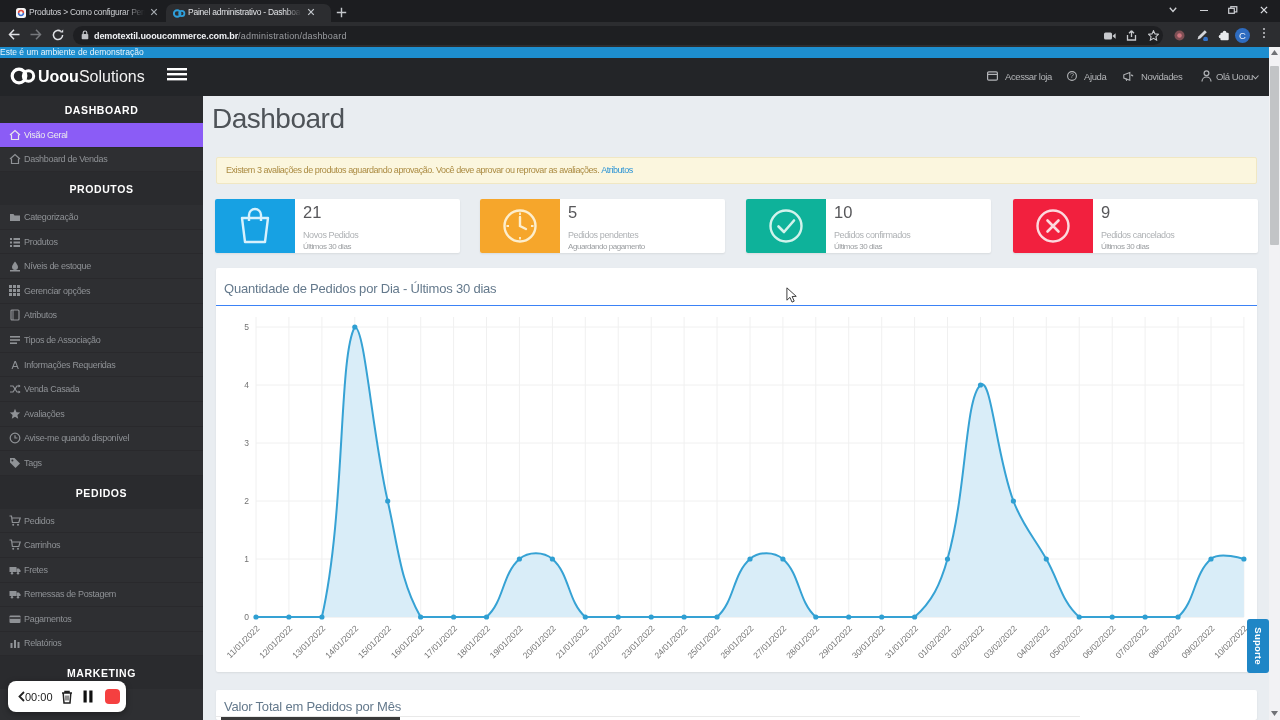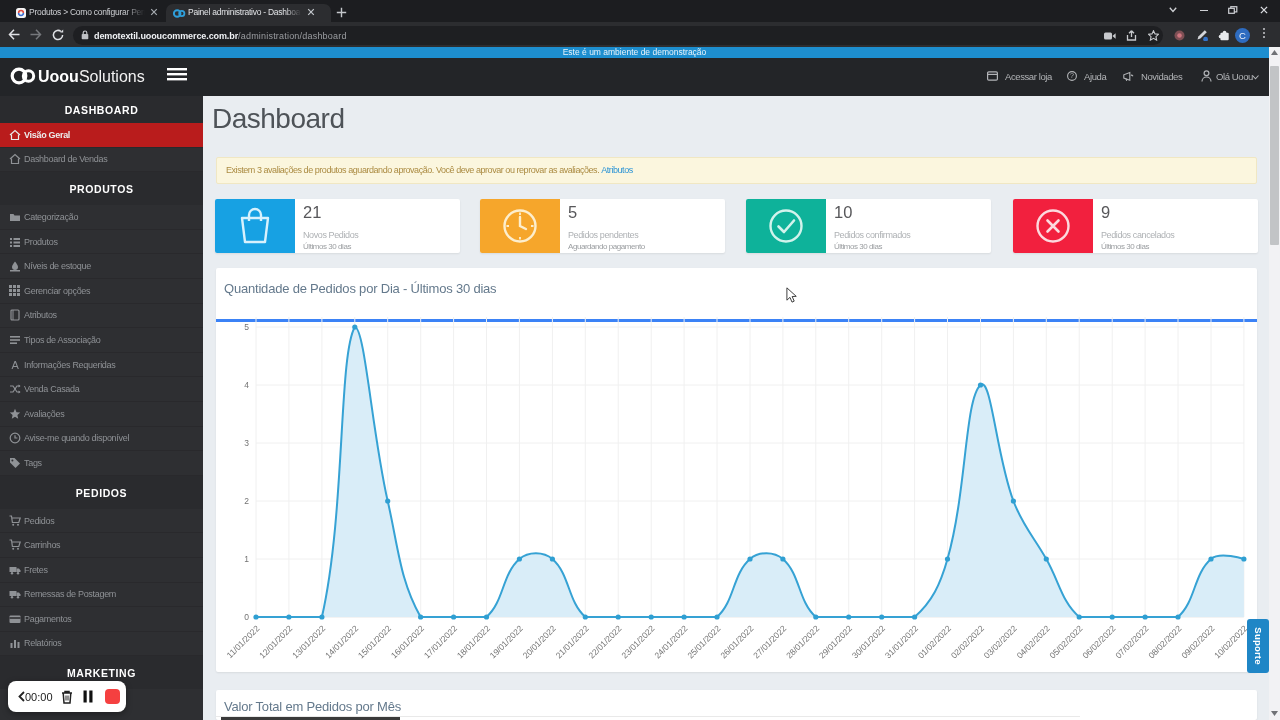--- a/index.html
+++ b/index.html
@@ -3,41 +3,41 @@
 * {margin:0;padding:0;box-sizing:border-box}
 html,body {width:1280px;height:720px;overflow:hidden}
 body {font-family:"Liberation Sans",sans-serif;background:#e9edf1;position:relative}
 .abs {position:absolute}
 
 #tabstrip {left:0;top:0;width:1280px;height:22px;background:#1c1d20}
 #toolbar {left:0;top:22px;width:1280px;height:25px;background:#2c2d30}
 .tabtxt {font-size:8.5px;letter-spacing:-0.25px;color:#cfd1d5;white-space:nowrap;overflow:hidden}
 #omni {left:73px;top:26px;width:1090px;height:19px;border-radius:9.5px;background:#1e1f22}
 
-#demo {left:0;top:47px;width:1269px;height:11px;background:#1d8ecf;color:#eaf4fb;font-size:8.5px;text-align:center;line-height:11.5px}
+#demo {left:0;top:47px;width:1269px;height:11px;background:#1d8ecf;color:#eaf4fb;font-size:8.5px;text-align:left;line-height:11.5px}
 #apphead {left:0;top:58px;width:1269px;height:38px;background:#232528}
 #sidebar {left:0;top:96px;width:203px;height:624px;background:#2e2f32}
 .shead {height:33px;line-height:34px;text-align:center;color:#fff;font-size:10.5px;font-weight:bold;letter-spacing:.6px;background:#2a2b2e}
 .shead:first-child {height:27px;line-height:28px}
 .sitem {height:24.6px;display:flex;align-items:center;padding-left:9px;font-size:9px;letter-spacing:-0.3px;color:#8f9296;border-bottom:1px solid #29292c}
-.sitem.active {background:#b91c1c;color:#eceded;font-weight:bold}
+.sitem.active {background:#8b5cf6;color:#eceded;font-weight:normal}
 .sic {width:15px;display:inline-flex;align-items:center}
 .hlink {top:71px;font-size:9.5px;letter-spacing:-0.4px;color:#b2b4b7}
 #content {left:203px;top:96px;width:1066px;height:624px;background:#e9edf1}
 h1 {position:absolute;left:212px;top:103px;font-size:28px;font-weight:normal;color:#4e5358;letter-spacing:-0.5px}
 #alert {left:216px;top:157px;width:1041px;height:27px;background:#fbf6de;border:1px solid #f0e7c3;border-radius:2px;font-size:9px;letter-spacing:-0.45px;color:#ab8b42;line-height:25px;padding-left:9px}
 #alert a {color:#2a93d5;text-decoration:none}
 .scard {position:absolute;top:199px;width:245px;height:54px;background:#fff;border-radius:2px;box-shadow:0 1px 2px rgba(0,0,0,.08);display:flex}
 .sbox {width:80px;height:54px;border-radius:2px 0 0 2px;display:flex;align-items:center;justify-content:center}
 .stxt {padding:5px 0 0 8px}
 .snum {font-size:16.5px;color:#57575a;line-height:15px;margin-top:1px}
 .slab {font-size:9px;letter-spacing:-0.4px;color:#aeb1b4;line-height:10px;margin-top:10px}
 .ssub {font-size:8px;letter-spacing:-0.45px;font-weight:normal;color:#9a9da0;line-height:9px;margin-top:1.5px}
 .card {position:absolute;background:#fff;border-radius:2px;box-shadow:0 1px 2px rgba(0,0,0,.08)}
-.chead {font-size:13px;letter-spacing:-0.2px;color:#64798c;padding:13px 12px 23px 8px;border-bottom:3px solid #3b82f6}
+.chead {font-size:13px;letter-spacing:-0.2px;color:#64798c;padding:13px 12px 9px 8px;border-bottom:1px solid #3b82f6}
 #suporte {left:1247px;top:619px;width:22px;height:54px;background:#1f86c6;border-radius:3px;}
 #suporte span {position:absolute;left:50%;top:50%;transform:translate(-50%,-50%) rotate(90deg);color:#fff;font-size:9.5px;font-weight:bold;letter-spacing:0.2px;white-space:nowrap}
 #scroll {left:1269px;top:47px;width:11px;height:673px;background:#f2f2f4}
 #thumb {left:1270px;top:66px;width:9px;height:179px;background:#c2c4c6;border-radius:1px}
 #recpill {left:8px;top:681px;width:118px;height:31px;background:#fff;border-radius:8px;box-shadow:0 2px 6px rgba(0,0,0,.35);display:flex;align-items:center}
 </style></head><body>
 
 <div class="abs" id="tabstrip"></div>
 
 <svg class="abs" style="left:15.5px;top:7.5px" width="10" height="10">

